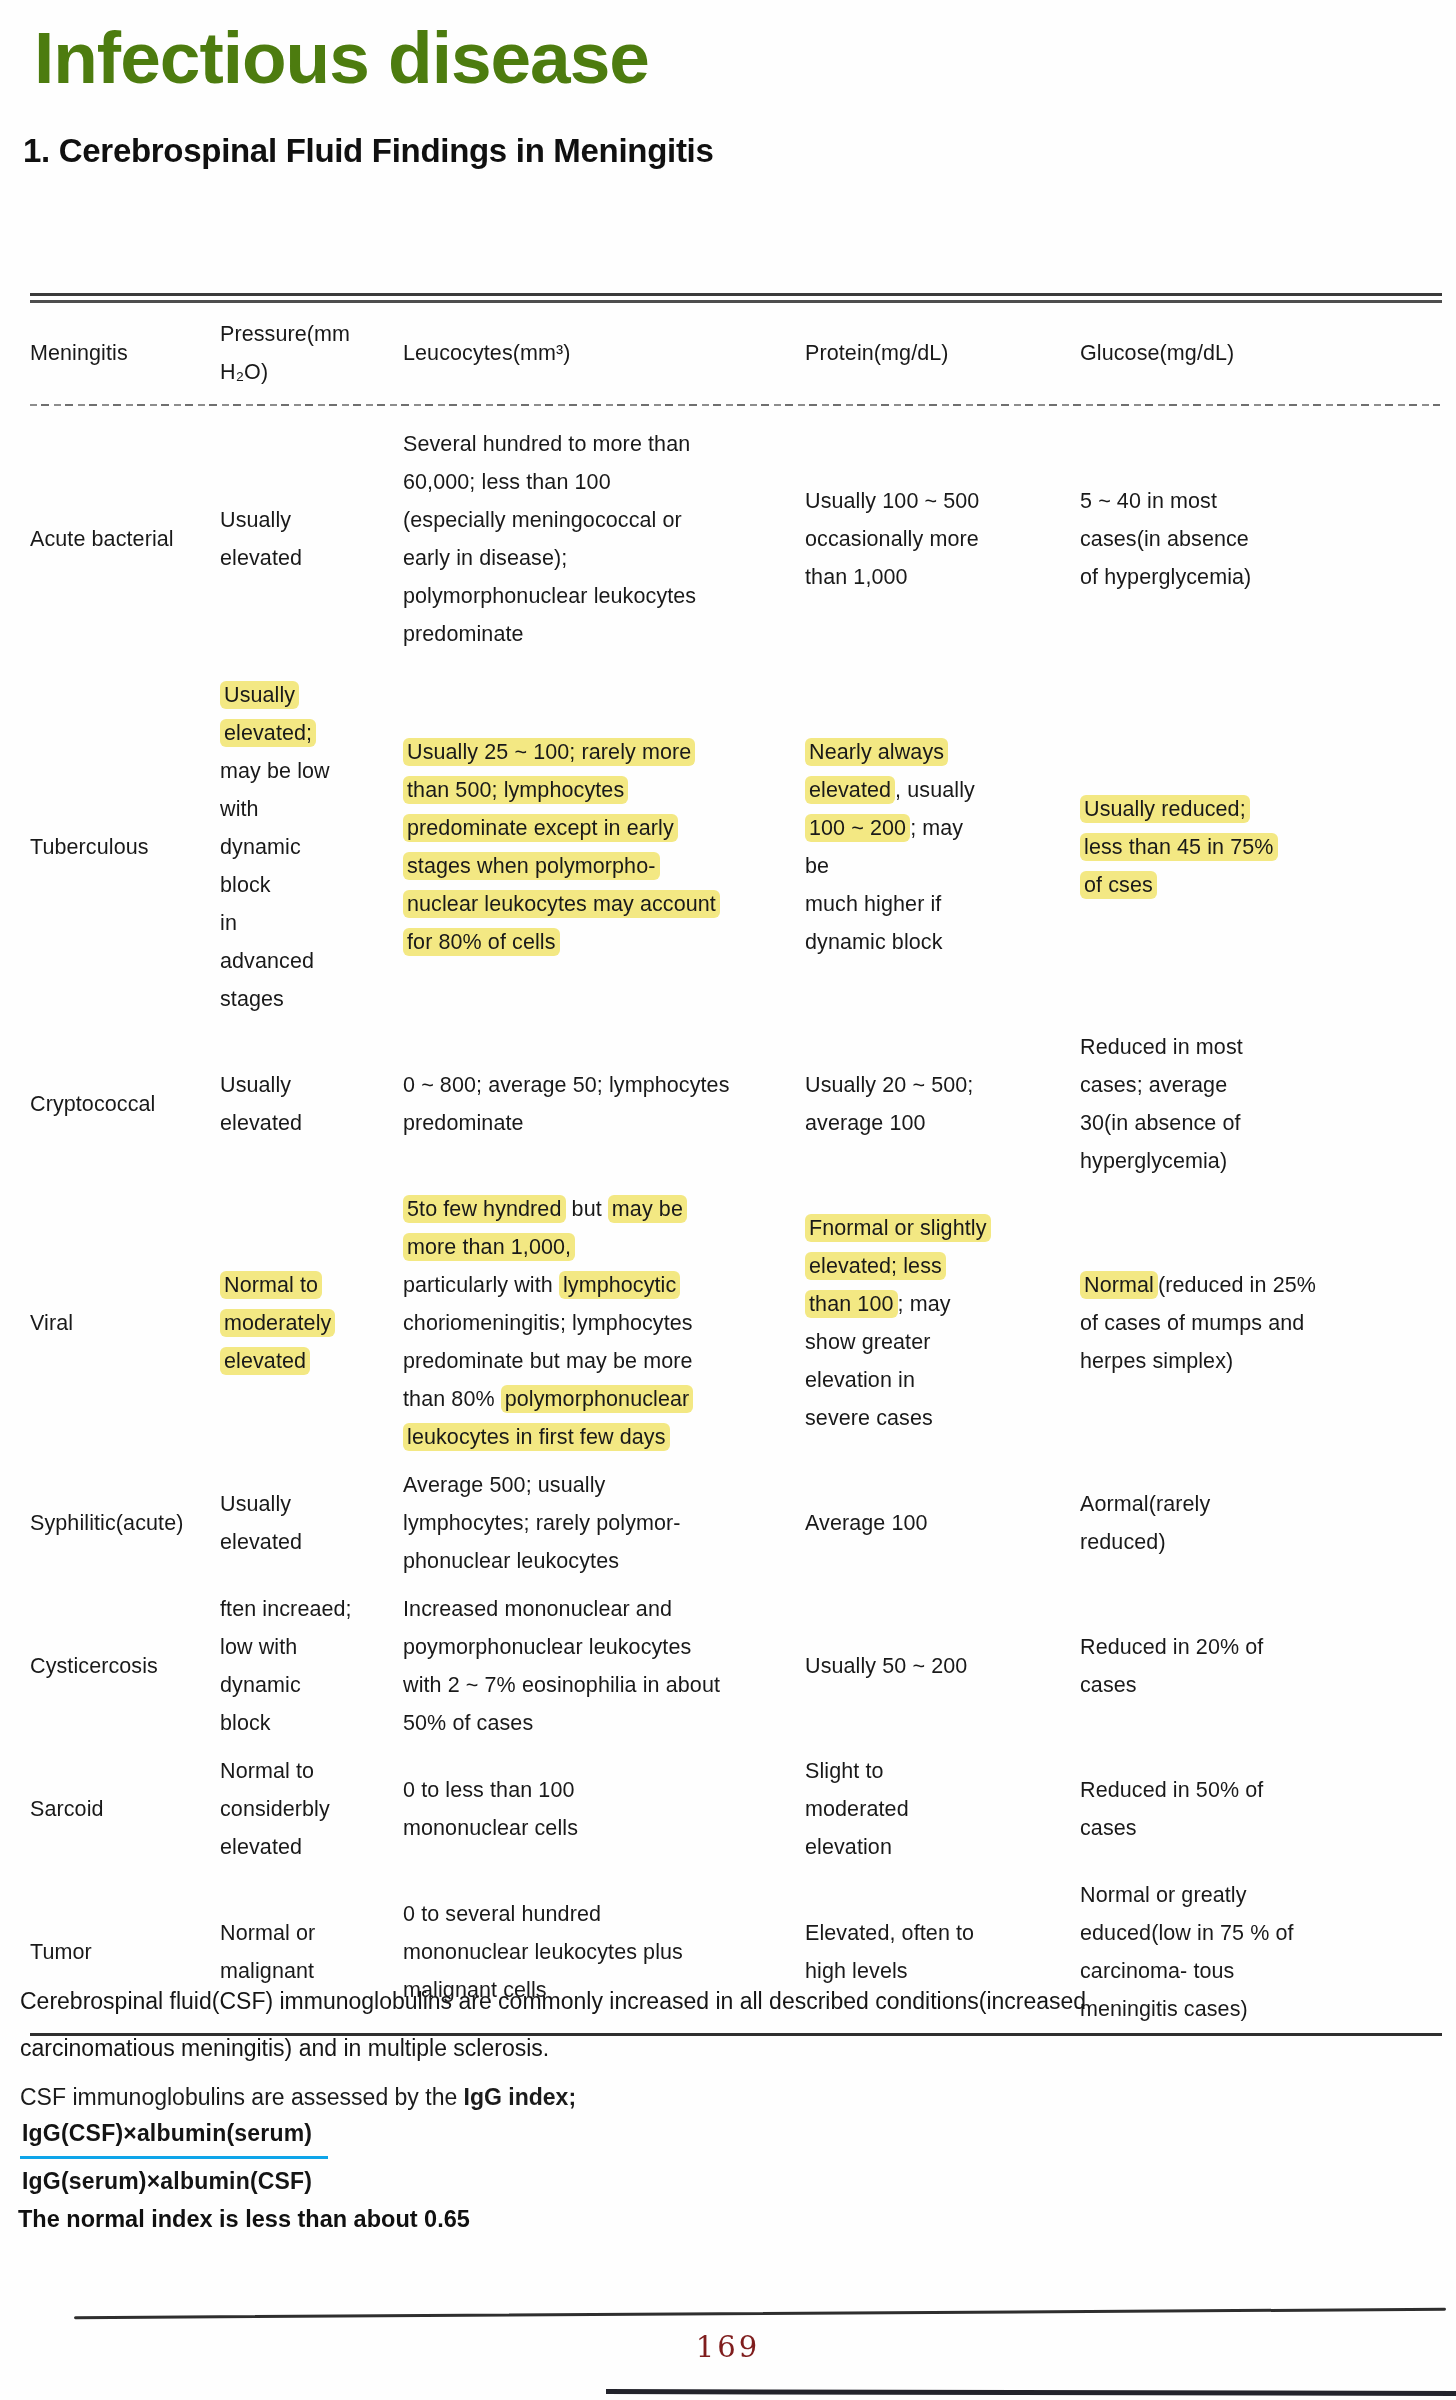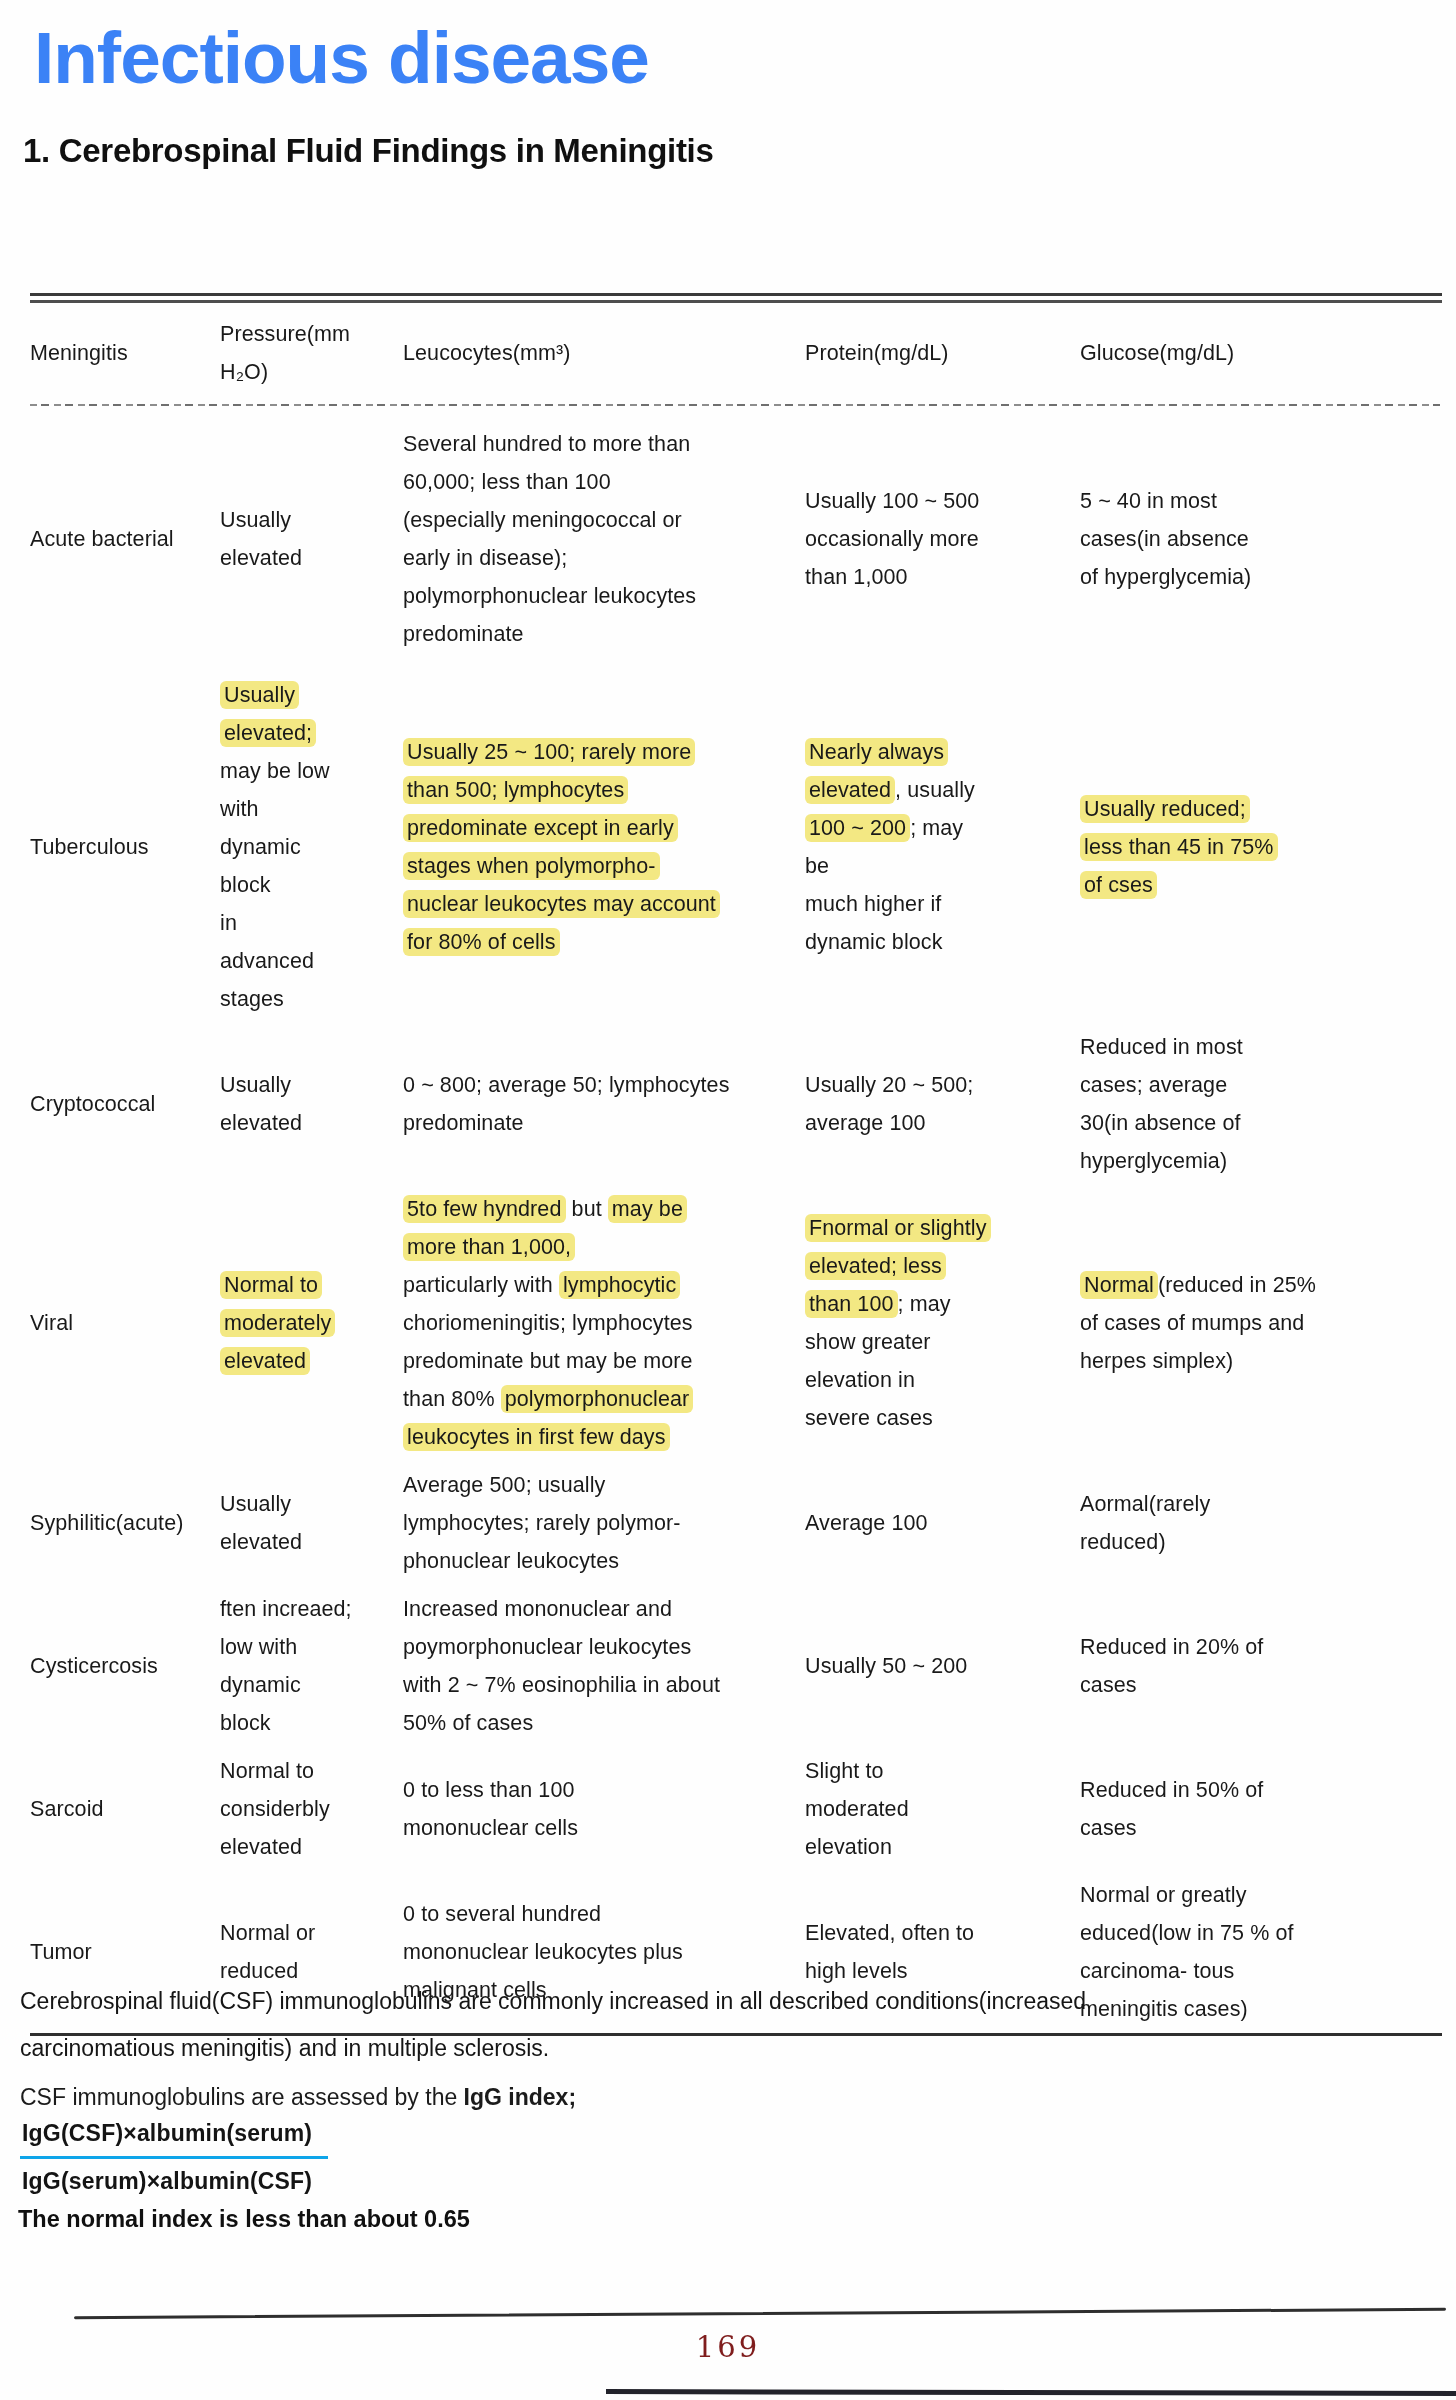--- a/index.html
+++ b/index.html
@@ -4,21 +4,21 @@
 <style>
   html,body{margin:0;padding:0;}
   body{
     width:1456px;height:2400px;position:relative;overflow:hidden;
     background:#fefefe;color:#1b1b1b;
     font-family:"Liberation Sans", sans-serif;
     -webkit-font-smoothing:antialiased;
   }
   .title{
     position:absolute;top:16px;left:34px;
-    font-size:73px;font-weight:700;letter-spacing:-1px;color:#3b82f6;text-align:center;
+    font-size:73px;font-weight:700;letter-spacing:-1px;color:#4d7c0f;text-align:center;
   }
   .section-heading{
     position:absolute;top:132px;left:23px;
     font-size:33px;font-weight:700;color:#101010;letter-spacing:-0.3px;
   }
   .table-wrap{position:absolute;top:293px;left:30px;width:1412px;}
   .double-line{height:4px;border-top:3px solid #3a3a3a;border-bottom:3px solid #4e4e4e;}
   table{
     width:1410px;border-collapse:collapse;table-layout:fixed;
     font-size:21.5px;line-height:38px;color:#191919;letter-spacing:0.1px;
@@ -211,21 +211,21 @@
 elevated</span></td>
         <td class="c2"><span>0 to less than 100
 mononuclear cells</span></td>
         <td class="c3"><span>Slight to moderated
 elevation</span></td>
         <td class="c4"><span>Reduced in 50% of cases</span></td>
       </tr>
       <tr class="rh8">
         <td class="c0">Tumor</td>
         <td class="c1"><span>Normal or
-reduced</span></td>
+malignant</span></td>
         <td class="c2"><span>0 to several hundred
 mononuclear leukocytes plus
 malignant cells</span></td>
         <td class="c3"><span>Elevated, often to
 high levels</span></td>
         <td class="c4"><span>Normal or greatly
 educed(low in 75 % of
 carcinoma- tous
 meningitis cases)</span></td>
       </tr>

